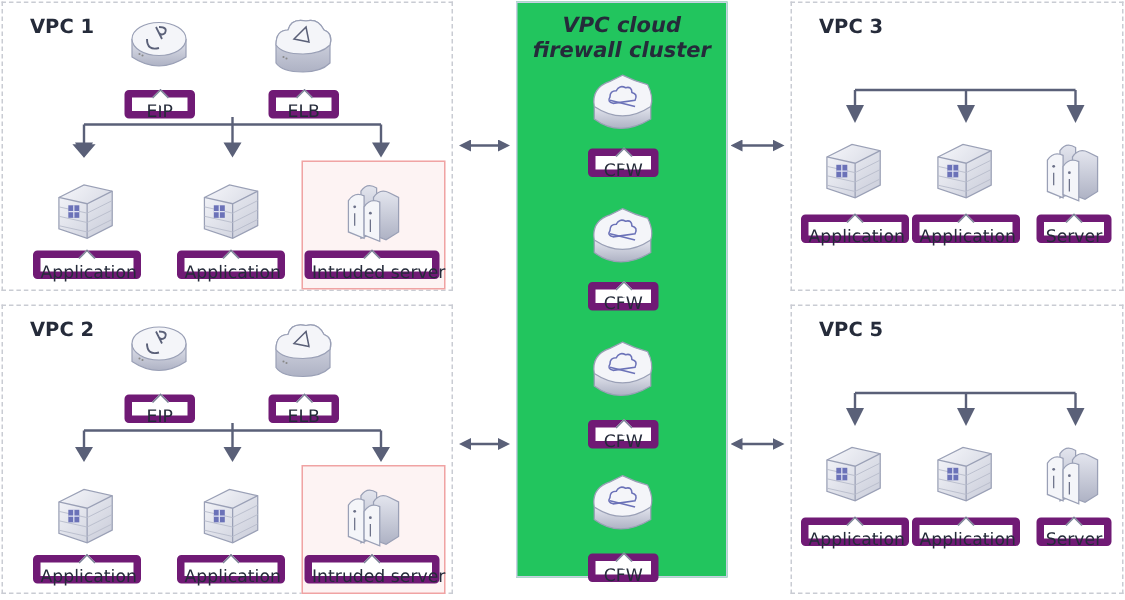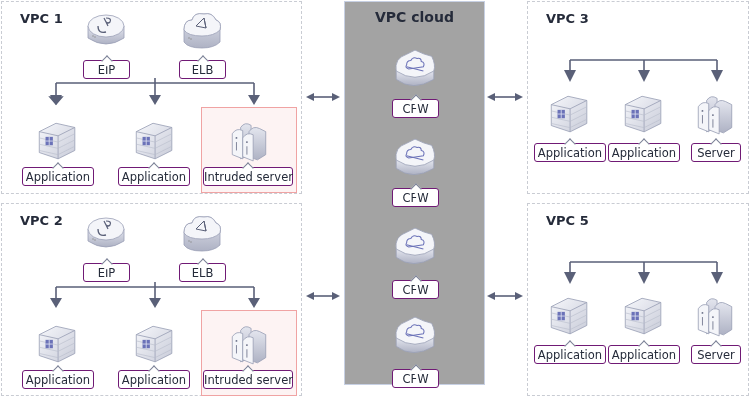--- a/index.html
+++ b/index.html
@@ -1,25 +1,25 @@
 <!DOCTYPE html>
 <html><head>
 <meta charset="utf-8">
 <style>
   html, body { margin: 0; padding: 0; background: #ffffff; }
   body { width: 750px; height: 400px; position: relative; overflow: hidden;
          font-family: "DejaVu Sans", "Liberation Sans", sans-serif; color: #252b3a; }
   .vpc { position: absolute; border: 1px dashed #c9ccd3; box-sizing: border-box; background: #fff; }
   .vpc-title { position: absolute; left: 18px; top: 9px; font-weight: bold; font-size: 13px; color: #252b3a; }
   .cluster { position: absolute; left: 344px; top: 1px; width: 141px; height: 384px;
-             background: #a3a3a3; border: 1px solid #c7d0e3; box-sizing: border-box; }
+             background: #22c55e; border: 1px solid #c7d0e3; box-sizing: border-box; font-style: italic; }
   .cluster-title { position: absolute; left: 0; right: 0; top: 7px; text-align: center;
                    font-weight: bold; font-size: 14px; line-height: 17px; color: #252b3a; }
   .label { position: absolute; height: 19px; line-height: 18px; font-size: 11.5px; text-align: center;
-           background: #fff; border: 1px solid #701a75; border-radius: 3px; box-sizing: border-box;
+           background: #fff; border: 5px solid #701a75; border-radius: 3px; box-sizing: border-box;
            color: #252b3a; white-space: nowrap; }
   .label::before { content: ""; position: absolute; left: 50%; top: -5px; margin-left: -4px;
            width: 7px; height: 7px; background: #fff; border-left: 1px solid #7a8196; border-top: 1px solid #7a8196;
            transform: rotate(45deg); top: -4.5px; }
   .intruded { position: absolute; border: 1px solid #f0a3a3; background: #fdf3f3; box-sizing: border-box; }
   .icon { position: absolute; }
   svg.lines { position: absolute; left: 0; top: 0; }
 </style>
 </head>
 <body>
@@ -90,20 +90,21 @@
   <div class="vpc-title">VPC 3</div>
 </div>
 
 <div class="vpc" style="left:527px;top:203px;width:222px;height:193px;">
   <div class="vpc-title">VPC 5</div>
 </div>
 
 <div class="cluster">
   <div class="cluster-title">
     <div>VPC cloud</div>
+    <div>firewall cluster</div>
   </div>
 </div>
 
 <svg class="lines" width="750" height="400">
   <defs>
     <marker id="ah" markerWidth="8" markerHeight="8" refX="4" refY="4" orient="auto" markerUnits="userSpaceOnUse">
       <path d="M0 0 L8 4 L0 8 Z" fill="#5a6078"></path>
     </marker>
     <marker id="ahs" markerWidth="8" markerHeight="8" refX="4" refY="4" orient="auto-start-reverse" markerUnits="userSpaceOnUse">
       <path d="M0 0 L8 4 L0 8 Z" fill="#5a6078"></path>

